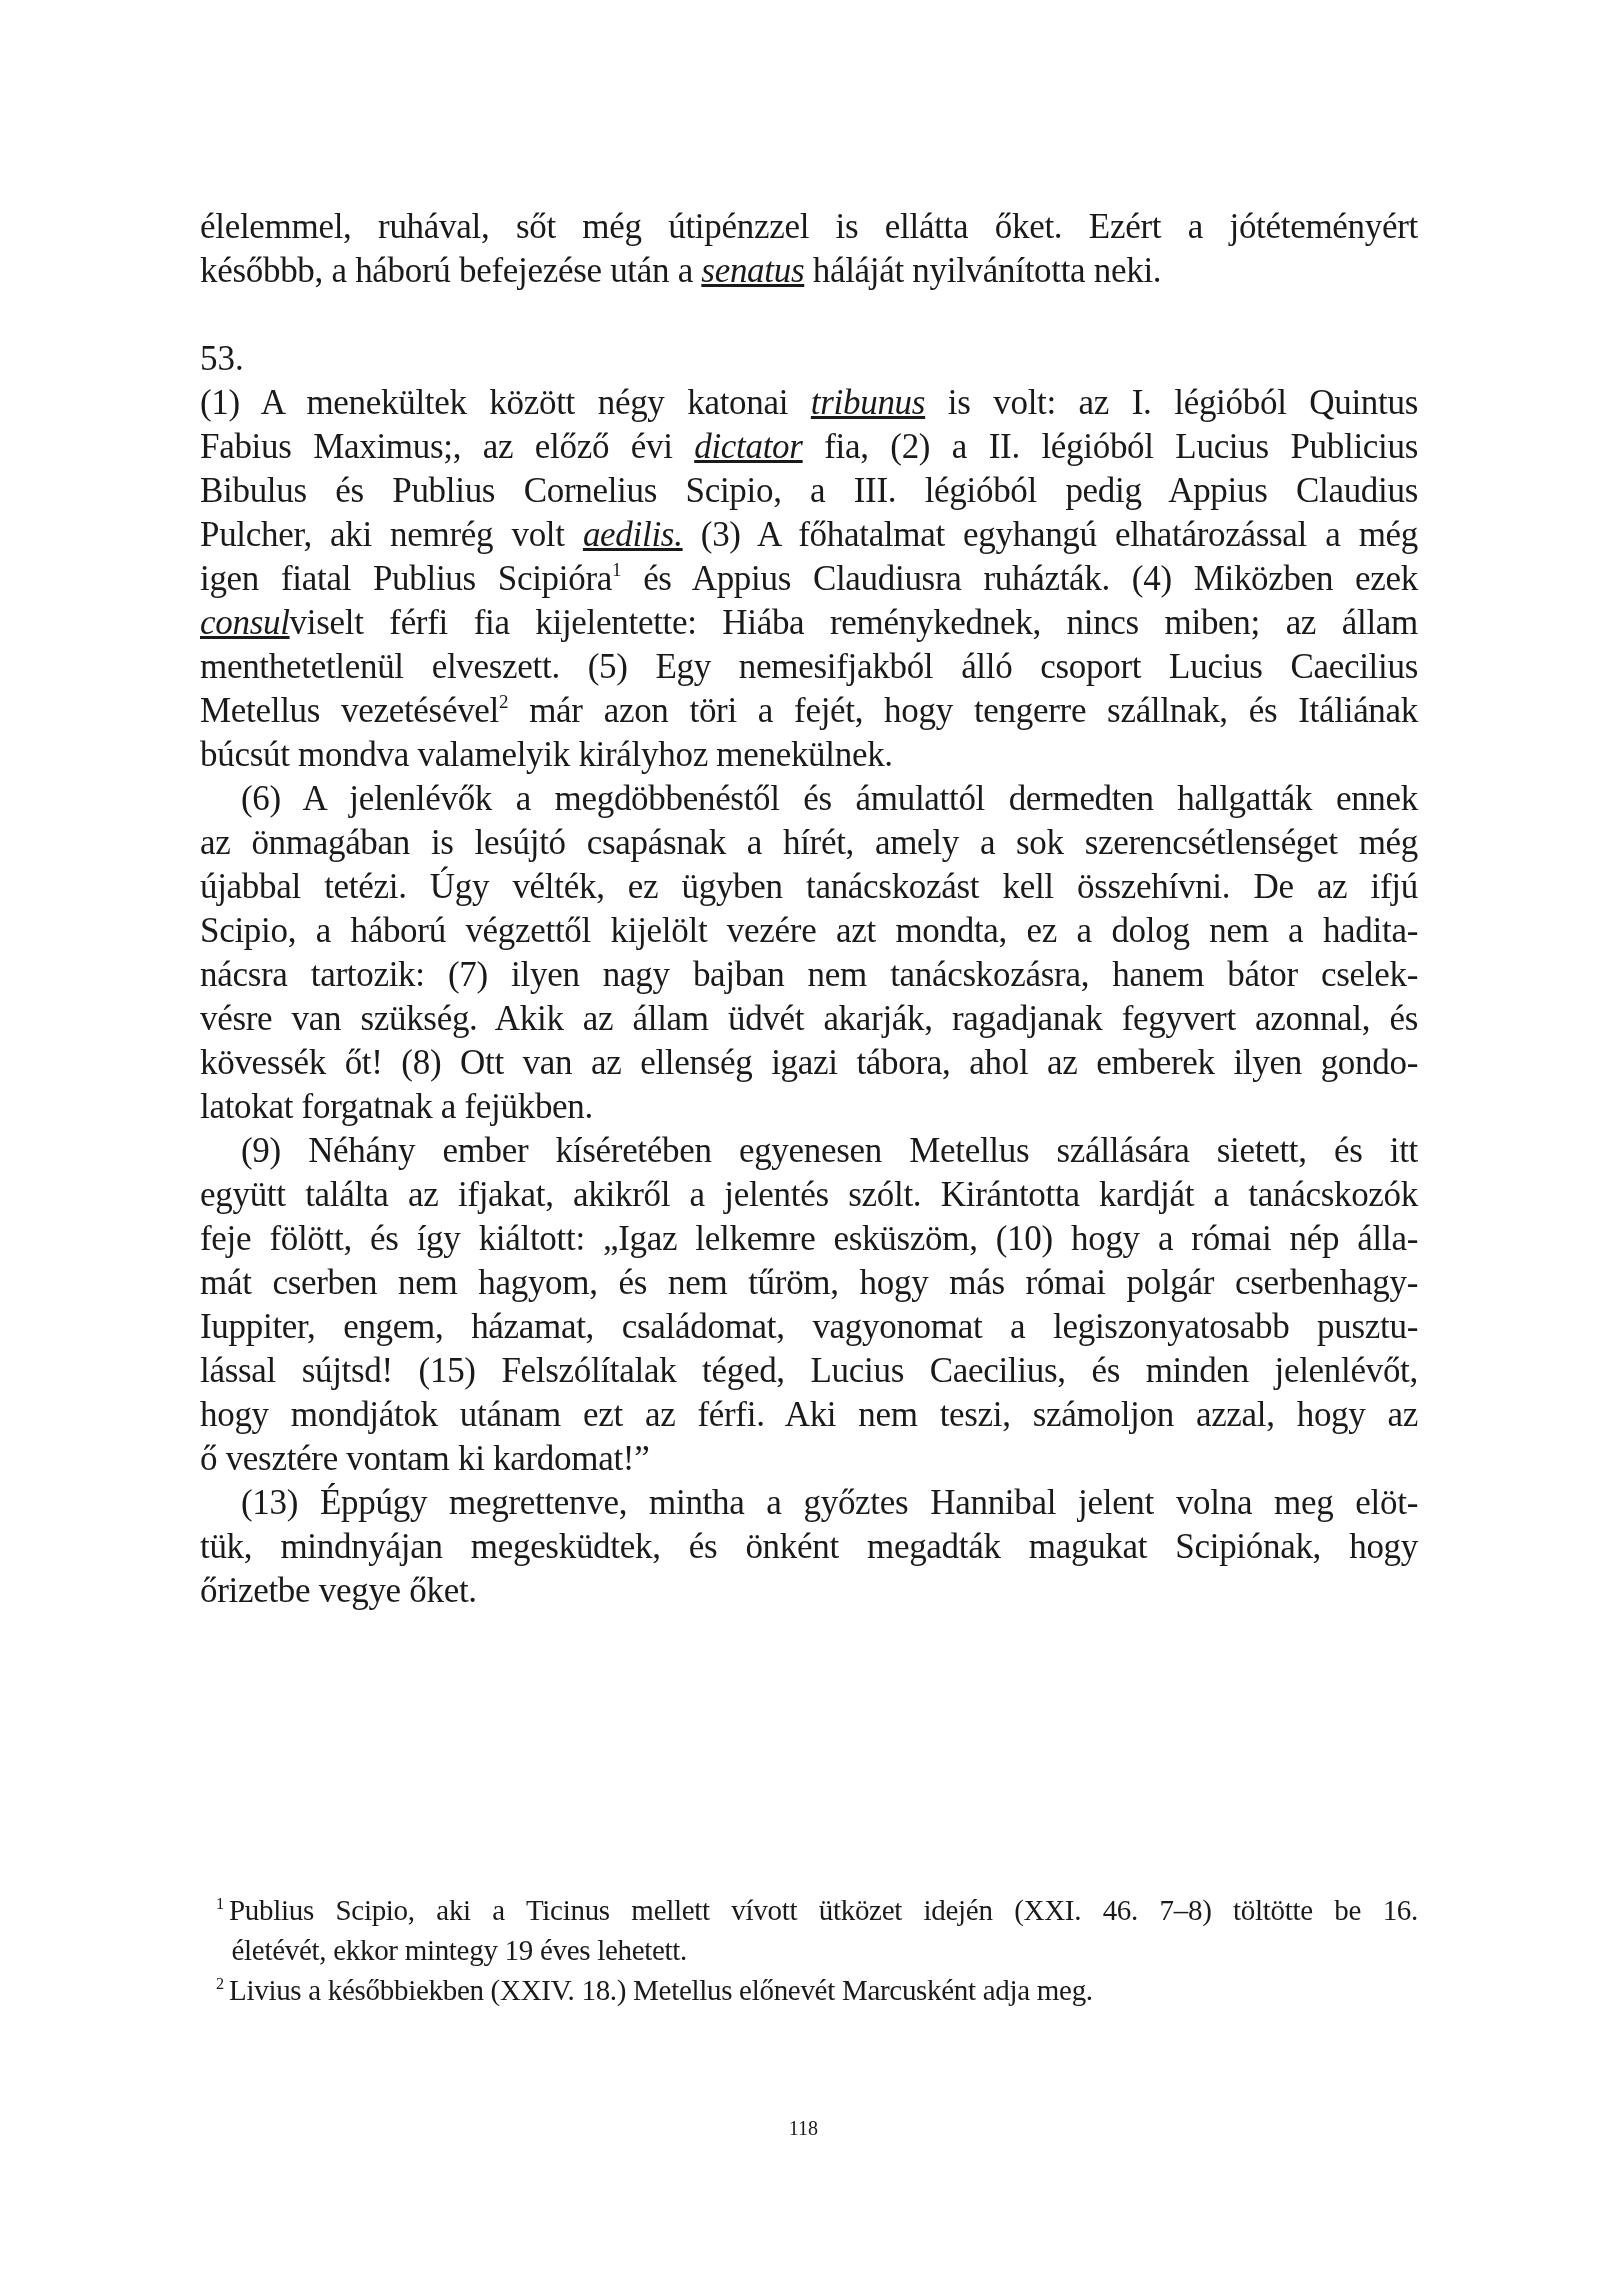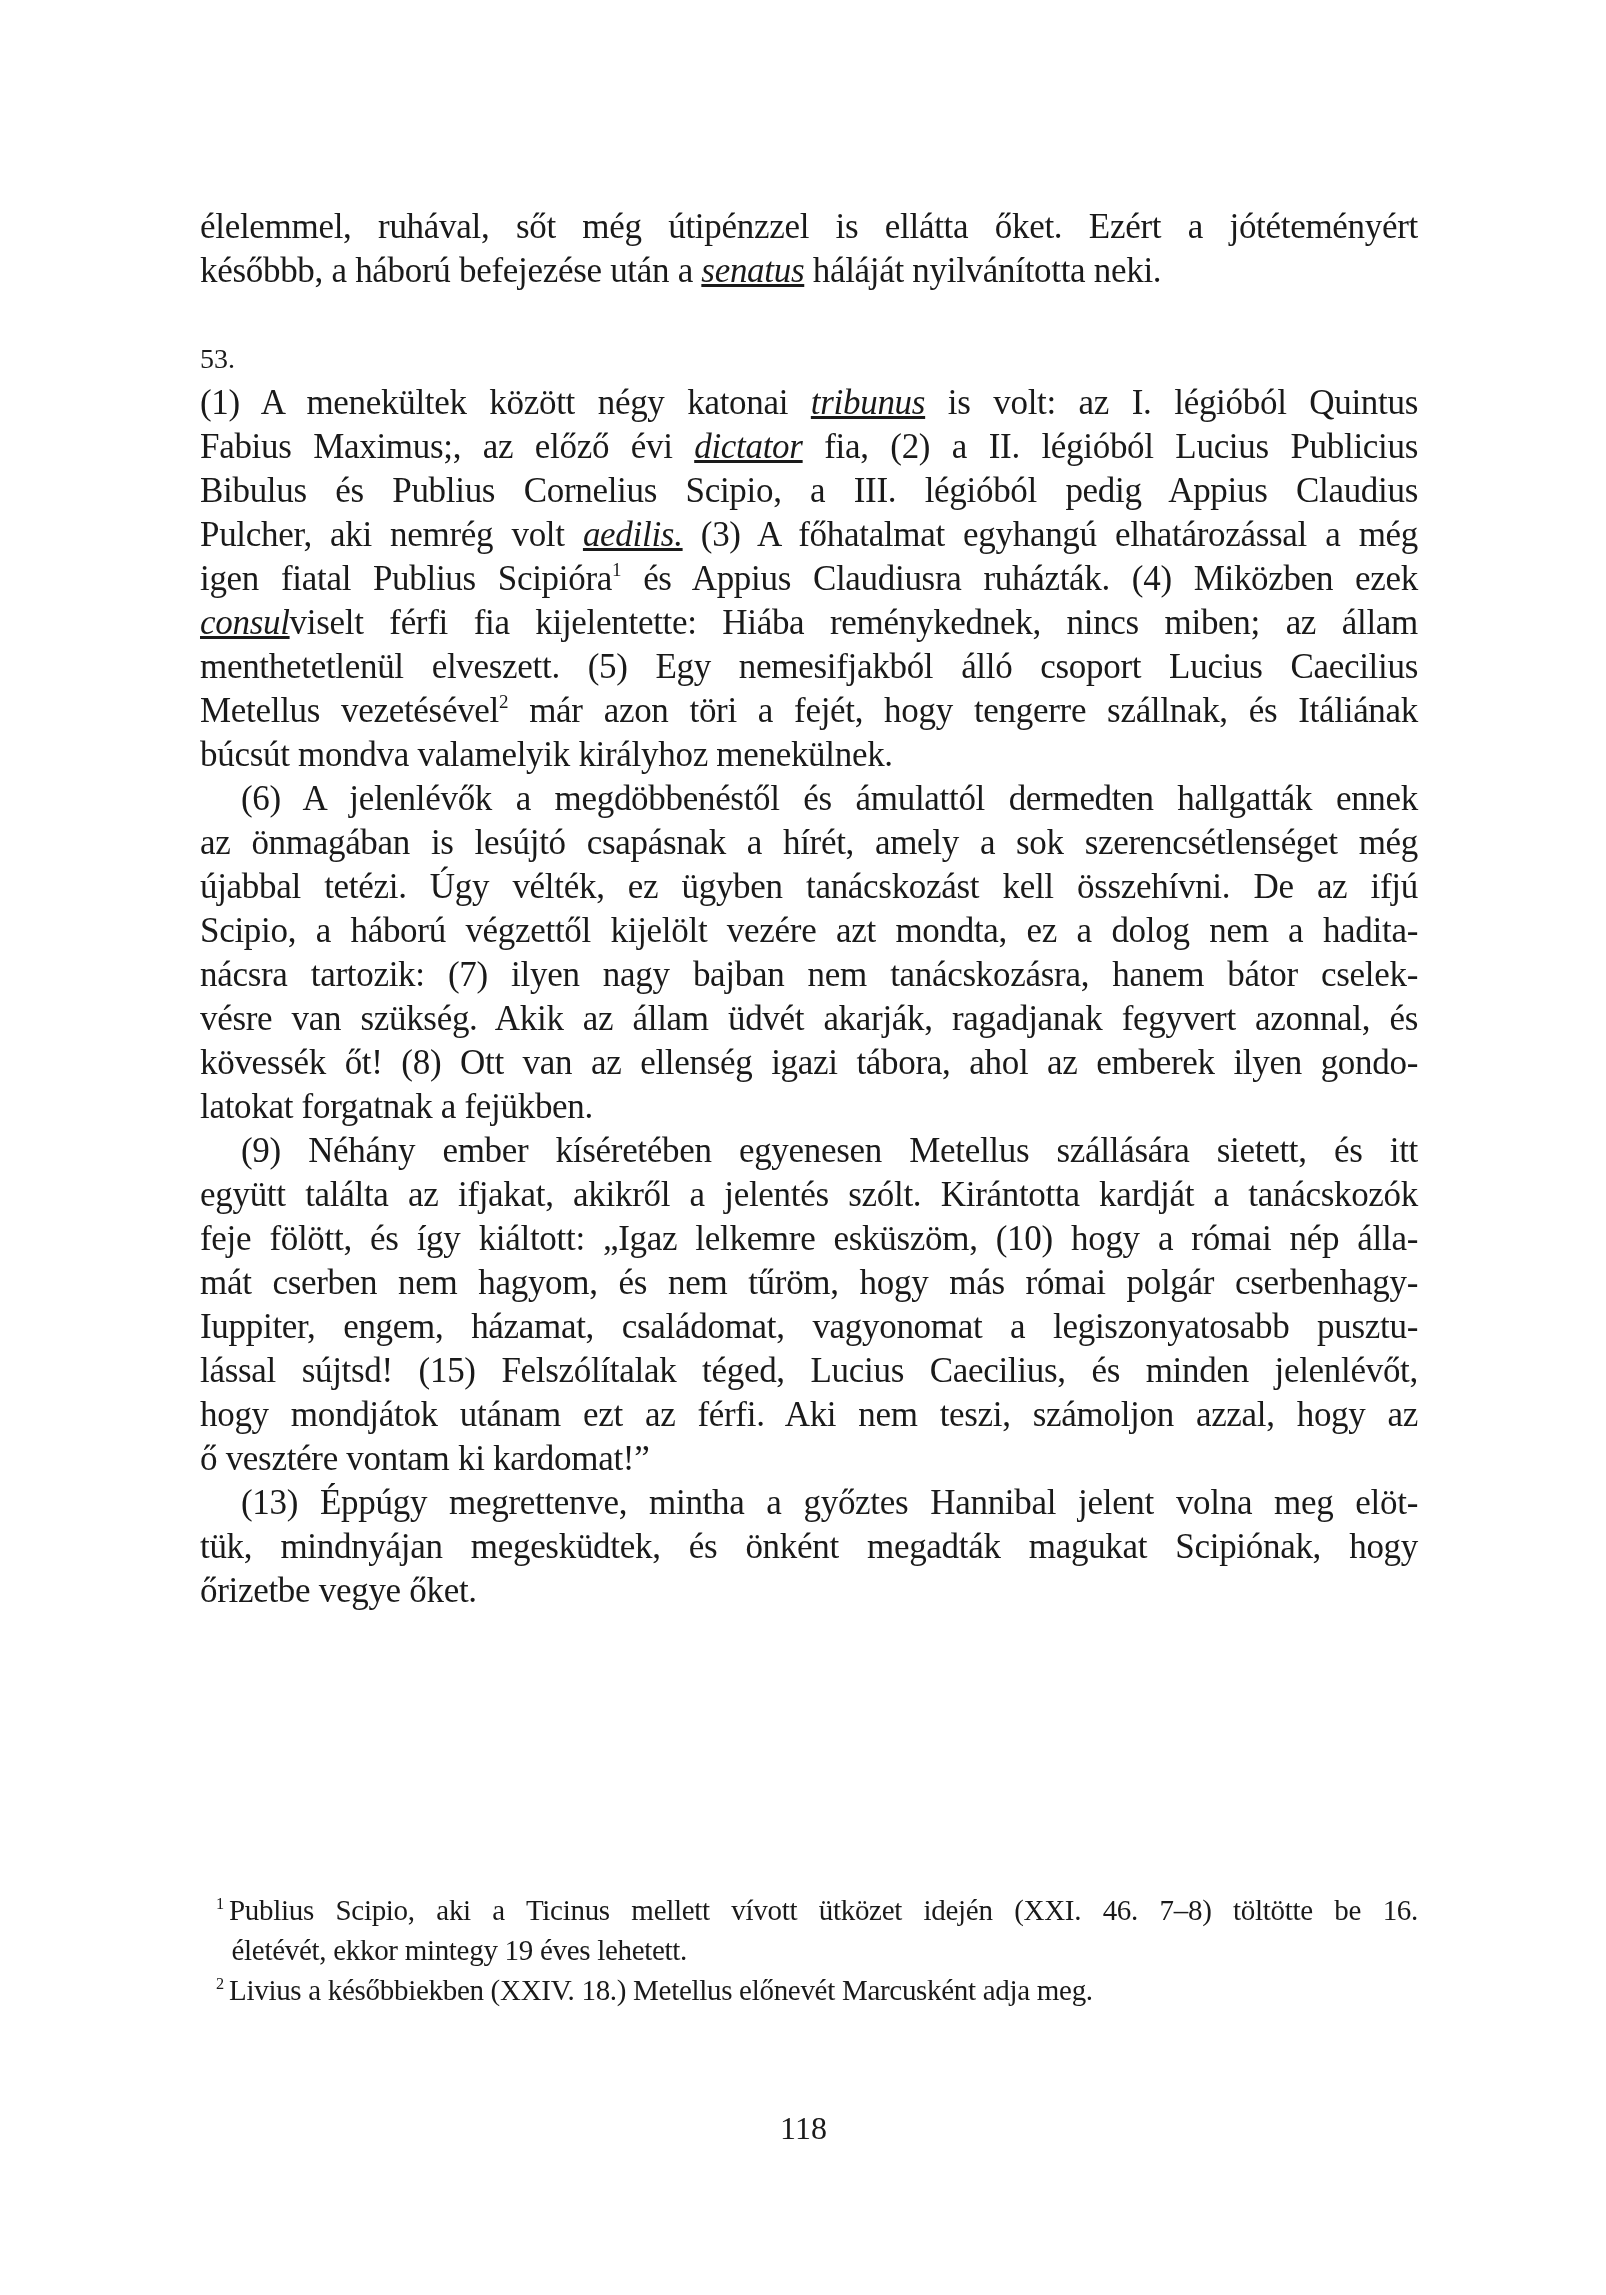--- a/index.html
+++ b/index.html
@@ -35,21 +35,21 @@
       text-align-last: left;
     }
     .line.indent {
       padding-left: 41px;
     }
     .gap {
       height: 44px;
     }
     .section-number {
       display: block;
-      font-size: 28px;
+      font-size: 35px;
       line-height: 44px;
       height: 44px;
     }
     em { font-style: italic; text-decoration: underline; }
     sup {
       font-size: 19px;
       line-height: 0;
       vertical-align: 13.8px;
     }
     .footnotes {
@@ -76,21 +76,21 @@
       vertical-align: 11.2px;
       line-height: 0;
       margin-right: 5.2px;
     }
     .page-number {
       position: absolute;
       left: 0;
       width: 1607px;
       top: 2111px;
       text-align: center;
-      font-size: 32px;
+      font-size: 20px;
       line-height: 34px;
     }
   </style>
 </head>
 <body>
 
 <div class="page">
   <div id="intro">
       <span class="line">élelemmel, ruhával, sőt még útipénzzel is ellátta őket. Ezért a jótéteményért</span>
       <span class="line last">későbbb, a háború befejezése után a <em>senatus</em> háláját nyilvánította neki.</span>

